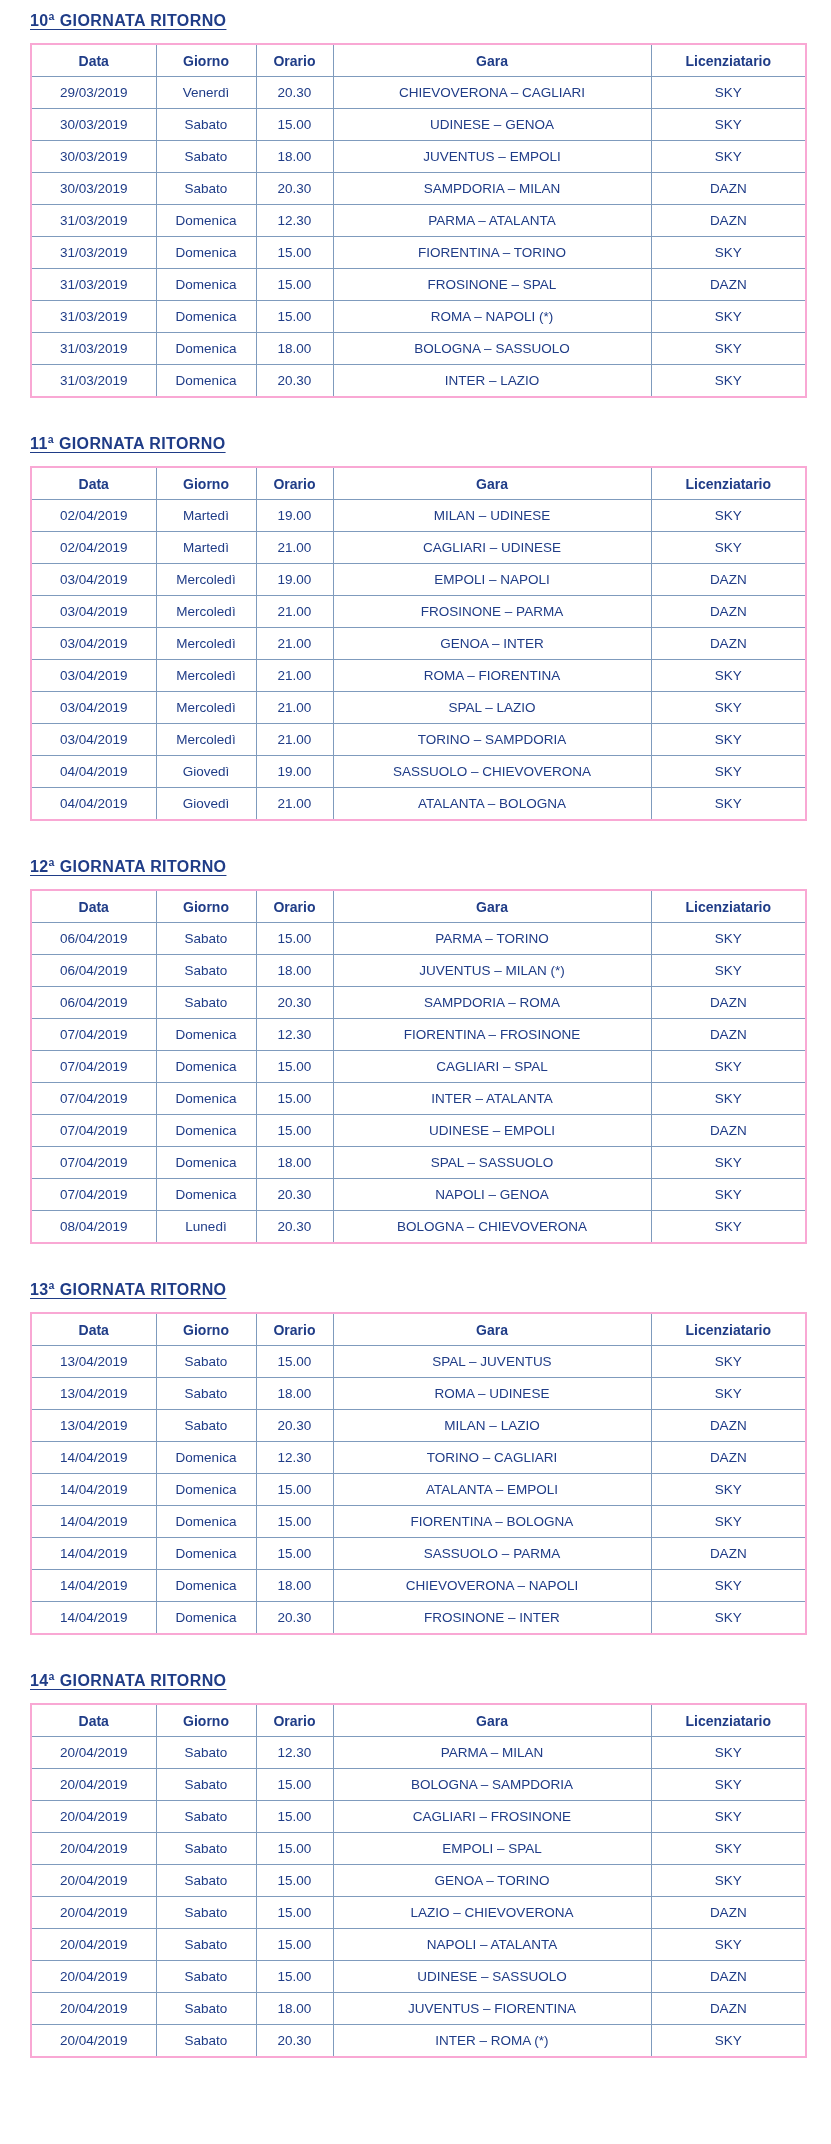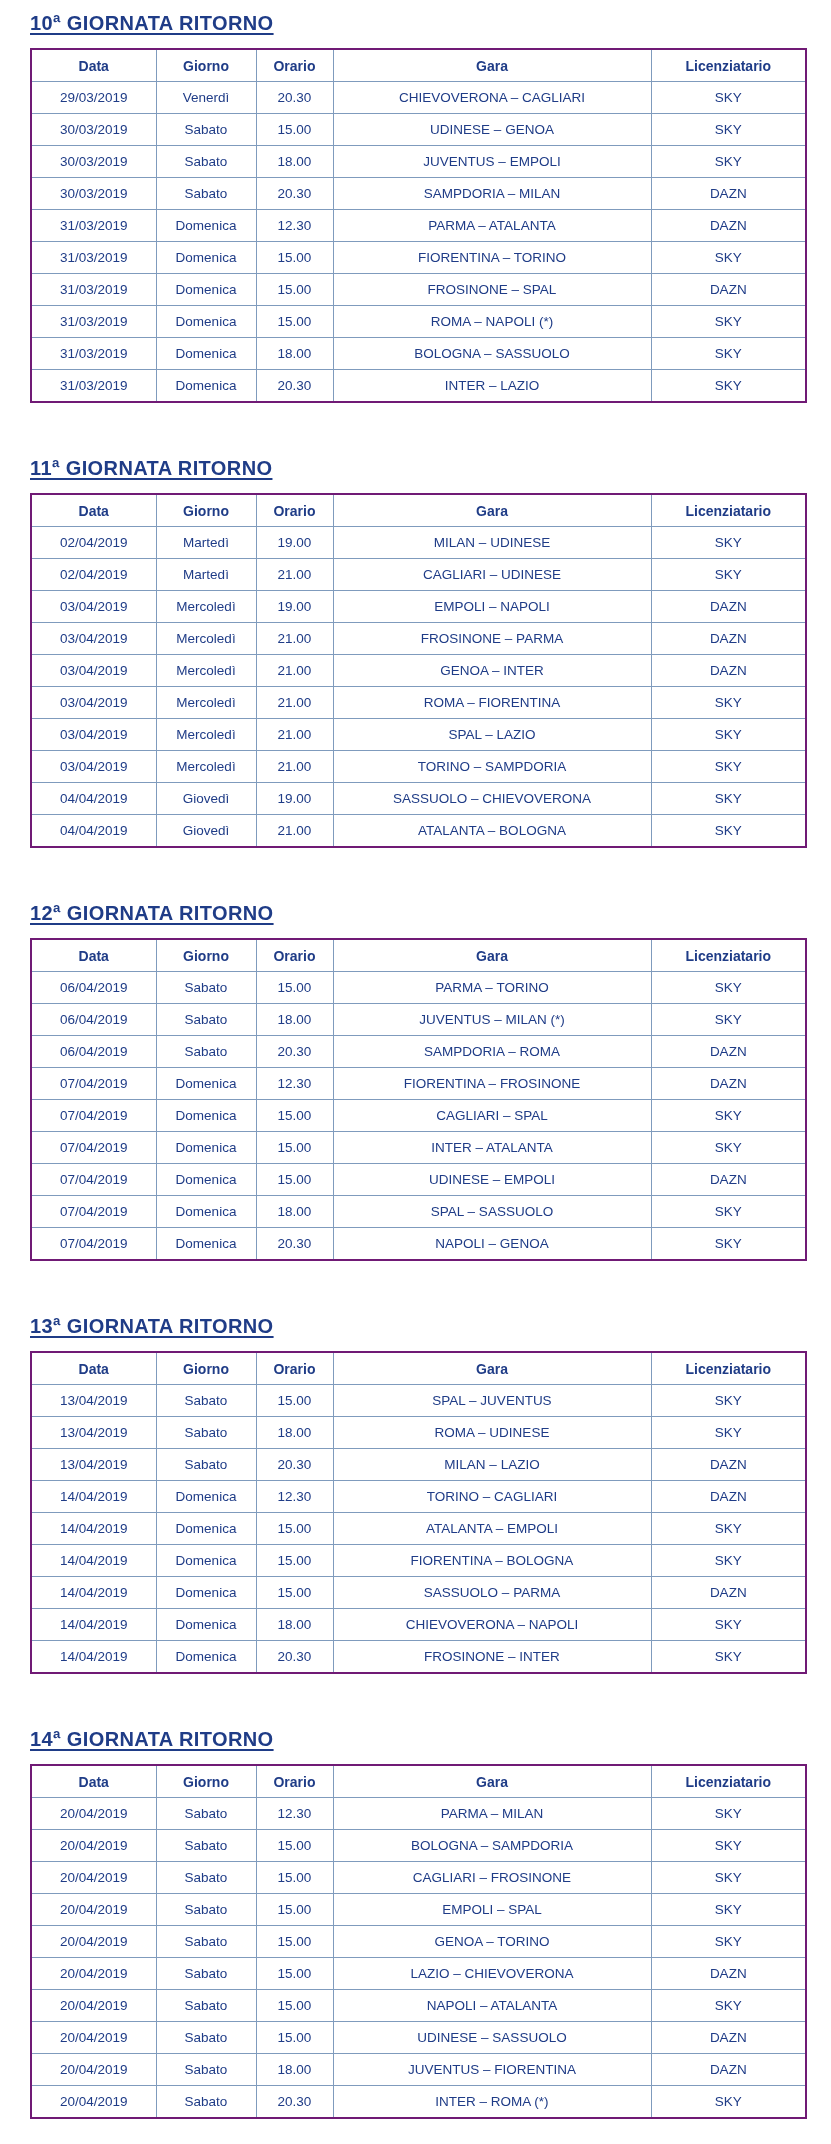--- a/index.html
+++ b/index.html
@@ -14,37 +14,37 @@
     font-family: "Liberation Sans", sans-serif;
     color: #1f3c87;
   }
   .page {
     box-sizing: border-box;
     width: 831px;
     height: 2144px;
     padding: 12px 26px 0 26px;
   }
   section.giornata { margin: 0 0 0 0; }
-  section.giornata + section.giornata { margin-top: 54px; }
+  section.giornata + section.giornata { margin-top: 37px; }
   .section-title {
     display: inline-block;
     margin: 0 0 13px 4px;
-    font-size: 20px;
+    font-size: 16px;
     font-weight: bold;
     letter-spacing: 0.4px;
     color: #1f3c87;
     text-decoration: underline;
     text-underline-offset: 3px;
   }
   table.fixtures {
     border-collapse: collapse;
     table-layout: fixed;
     width: 775px;
     margin-left: 4px;
-    border: 2px solid #701a75;
+    border: 2px solid #f9a8d4;
   }
   table.fixtures th,
   table.fixtures td {
     border: 1px solid #7f9bbd;
     height: 31px;
     padding: 0;
     text-align: center;
     vertical-align: middle;
     font-size: 13.5px;
     color: #1f3c87;
@@ -360,20 +360,27 @@
   </tr>
 
   <tr>
     <td class="col-data">07/04/2019</td>
     <td class="col-giorno">Domenica</td>
     <td class="col-orario">20.30</td>
     <td class="col-gara">NAPOLI – GENOA</td>
     <td class="col-lic">SKY</td>
   </tr>
 
+  <tr>
+    <td class="col-data">08/04/2019</td>
+    <td class="col-giorno">Lunedì</td>
+    <td class="col-orario">20.30</td>
+    <td class="col-gara">BOLOGNA – CHIEVOVERONA</td>
+    <td class="col-lic">SKY</td>
+  </tr>
 </tbody>
     </table>
   </section>
 
   <section class="giornata">
     <h2 class="section-title">13ª GIORNATA RITORNO</h2>
     <table class="fixtures">
       <colgroup>
         <col class="col-data">
           <col class="col-giorno">

